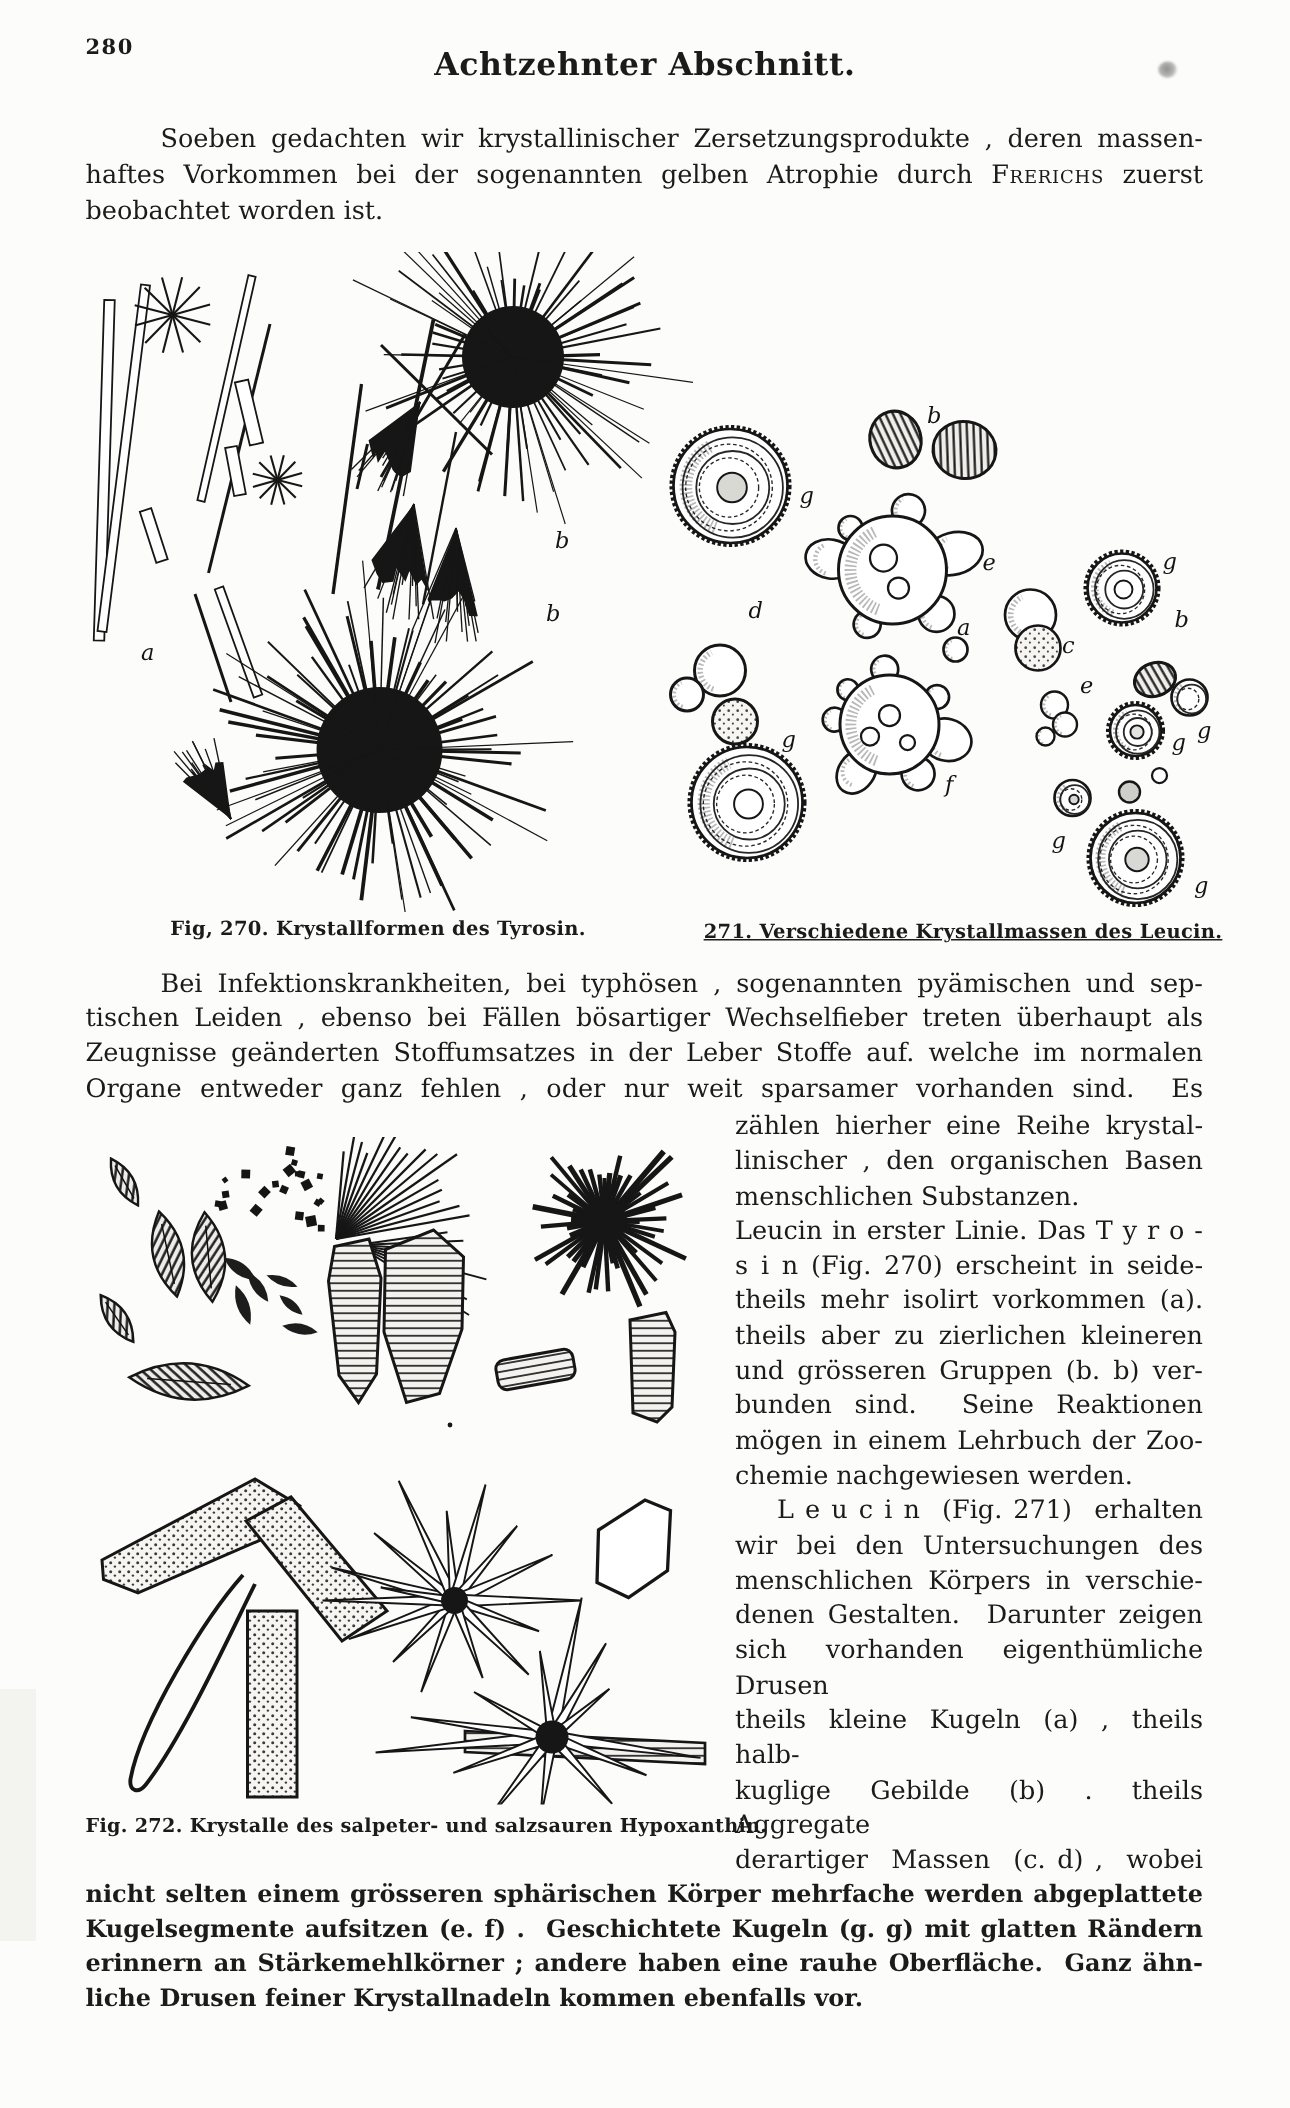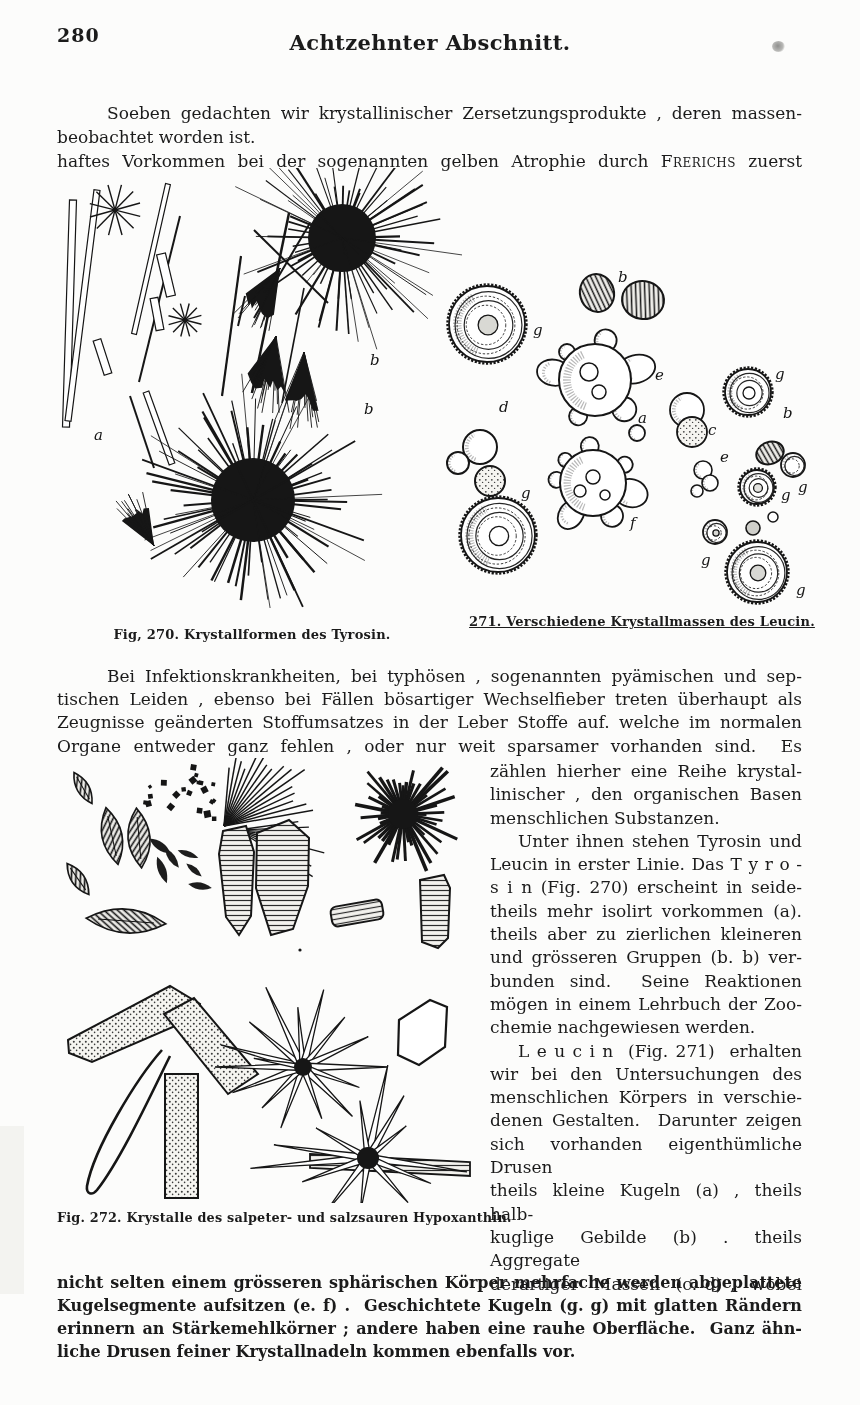--- a/index.html
+++ b/index.html
@@ -1,30 +1,30 @@
 <!DOCTYPE html>
 <html><head>
 <meta charset="utf-8">
 <style>
   html,body{margin:0;padding:0;background:#e9e9e7;}
   .page{position:relative;width:860px;height:1405px;background:#fcfcfb;overflow:hidden;
         font-family:"DejaVu Serif","Liberation Serif",serif;color:#1b1b1b;}
-  .p{position:absolute;margin-top:20px;}
+  .p{position:absolute;}
   .tl{white-space:pre-wrap;text-align:justify;text-align-last:justify;}
   .tl.fin{text-align-last:left;}
   .tl.ind{text-indent:50px;}
   .p1{left:57px;top:81px;width:745px;line-height:24px;font-size:17px;}
   .p2{left:57px;top:645px;width:745px;line-height:23.2px;font-size:17px;}
   .col{left:490px;top:740px;width:312px;line-height:23.3px;font-size:17px;}
   .p3{left:57px;top:1251px;width:745px;line-height:23px;font-size:16px;font-weight:bold;}
-  .pnum{position:absolute;left:57px;top:24px;font-size:19px;font-weight:bold;letter-spacing:1px;}
+  .pnum{position:absolute;left:57px;top:24px;font-size:14px;font-weight:bold;letter-spacing:1px;}
   .header{position:absolute;left:0;top:30px;width:860px;text-align:center;font-size:21px;
           font-weight:bold;letter-spacing:0.4px;}
   .cap{position:absolute;font-size:13px;font-weight:bold;letter-spacing:0.2px;white-space:nowrap;text-align:right;}
-  .cap270{left:42px;top:612px;width:420px;text-align:center;margin-top:15px;}
+  .cap270{left:42px;top:612px;width:420px;text-align:center;}
   .cap271{left:442px;top:614px;width:400px;text-align:center;text-decoration:underline;}
   .cap272{left:57px;top:1210px;width:430px;font-size:12.8px;}
   .fig{position:absolute;}
   .fl{font-family:"DejaVu Serif","Liberation Serif",serif;font-style:italic;font-size:15px;fill:#141414;}
   .smudge{position:absolute;left:772px;top:41px;width:13px;height:11px;border-radius:50%;
           background:radial-gradient(circle at 45% 45%, #8f8f8d 0%, #b9b9b7 55%, rgba(252,252,251,0) 78%);
           filter:blur(0.6px);}
   .strip{position:absolute;left:0;top:1126px;width:24px;height:168px;background:#f3f3f0;}
 </style>
 </head>
@@ -32,22 +32,22 @@
 
 <div class="page">
 
   <div class="pnum">280</div>
   <div class="header">Achtzehnter Abschnitt.</div>
   <div class="smudge"></div>
   <div class="strip"></div>
 
   <div class="p p1">
     <div class="tl ind">Soeben gedachten wir krystallinischer Zersetzungsprodukte , deren massen-</div>
+    <div class="tl"><span>haftes Vorkommen bei der sogenannten gelben Atrophie durch </span><span class="sc" style="font-variant:small-caps;letter-spacing:.5px">Frerichs</span><span> zuerst</span></div>
     <div class="tl fin">beobachtet worden ist.</div>
-    <div class="tl"><span>haftes Vorkommen bei der sogenannten gelben Atrophie durch </span><span class="sc" style="font-variant:small-caps;letter-spacing:.5px">Frerichs</span><span> zuerst</span></div>
   </div>
 
   <svg class="fig" id="fig270" viewBox="0 0 420 440" style="left:42px;top:168px;width:420px;height:440px">
     <g id="f270art">
         <polygon points="27.5,31.9 20.5,258.9 27.5,259.1 34.5,32.1" fill="#fff" stroke="#161616" stroke-width="1.2"></polygon>
         <polygon points="52.0,21.6 23.0,252.6 29.0,253.4 58.0,22.4" fill="#fff" stroke="#161616" stroke-width="1.2"></polygon>
         <polygon points="123.6,15.4 89.6,165.4 94.4,166.6 128.4,16.6" fill="#fff" stroke="#161616" stroke-width="1.2"></polygon>
         <line x1="138" y1="48" x2="97" y2="214" stroke="#161616" stroke-width="2"></line>
         <polygon points="114.6,87.0 124.6,129.0 133.4,127.0 123.4,85.0" fill="#fff" stroke="#161616" stroke-width="1.2"></polygon>
         <polygon points="108.1,130.7 114.1,162.7 121.9,161.3 115.9,129.3" fill="#fff" stroke="#161616" stroke-width="1.2"></polygon>
@@ -431,21 +431,20 @@
     <div class="tl ind">Bei Infektionskrankheiten, bei typhösen , sogenannten pyämischen und sep-</div>
     <div class="tl">tischen Leiden , ebenso bei Fällen bösartiger Wechselfieber treten überhaupt als</div>
     <div class="tl">Zeugnisse geänderten Stoffumsatzes in der Leber Stoffe auf. welche im normalen</div>
     <div class="tl">Organe entweder ganz fehlen , oder nur weit sparsamer vorhanden sind.  Es</div>
   </div>
 
   <div class="p col">
     <div class="tl">zählen hierher eine Reihe krystal-</div>
     <div class="tl">linischer , den organischen Basen</div>
     <div class="tl fin">menschlichen Substanzen.</div>
-    <div class="tl ind" style="text-indent:28px">Unter ihnen stehen Tyrosin und</div>
     <div class="tl">Leucin in erster Linie. Das T y r o -</div>
     <div class="tl">s i n (Fig. 270) erscheint in seide-</div>
     <div class="tl">theils mehr isolirt vorkommen (a).</div>
     <div class="tl">theils aber zu zierlichen kleineren</div>
     <div class="tl">und grösseren Gruppen (b. b) ver-</div>
     <div class="tl">bunden sind.  Seine Reaktionen</div>
     <div class="tl">mögen in einem Lehrbuch der Zoo-</div>
     <div class="tl fin">chemie nachgewiesen werden.</div>
     <div class="tl ind" style="text-indent:28px">L e u c i n  (Fig. 271)  erhalten</div>
     <div class="tl">wir bei den Untersuchungen des</div>

